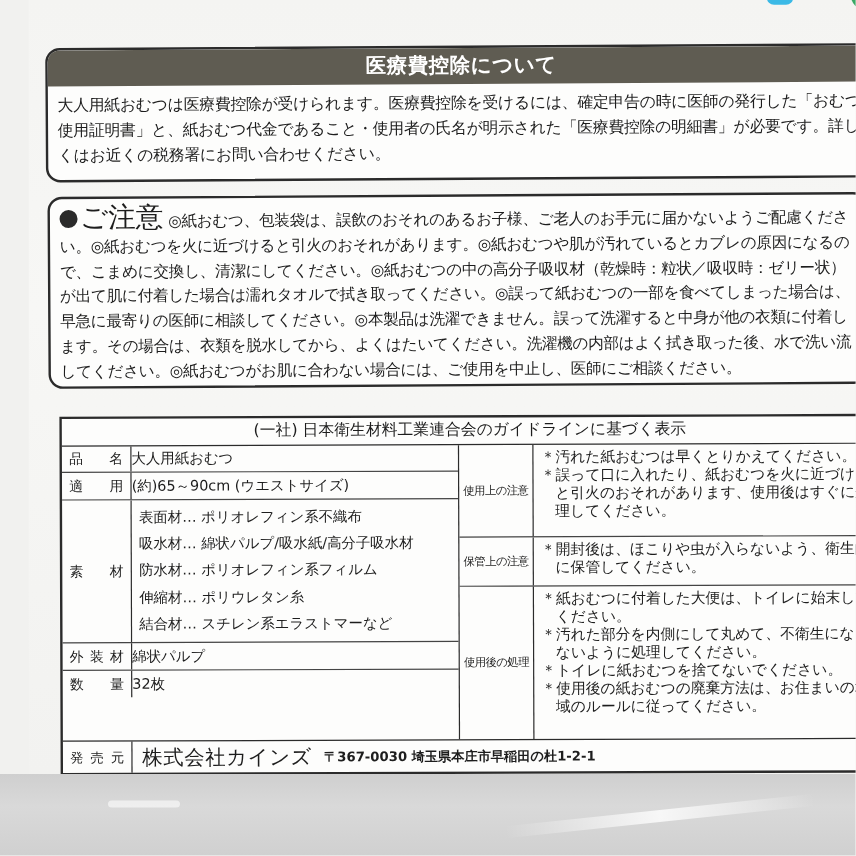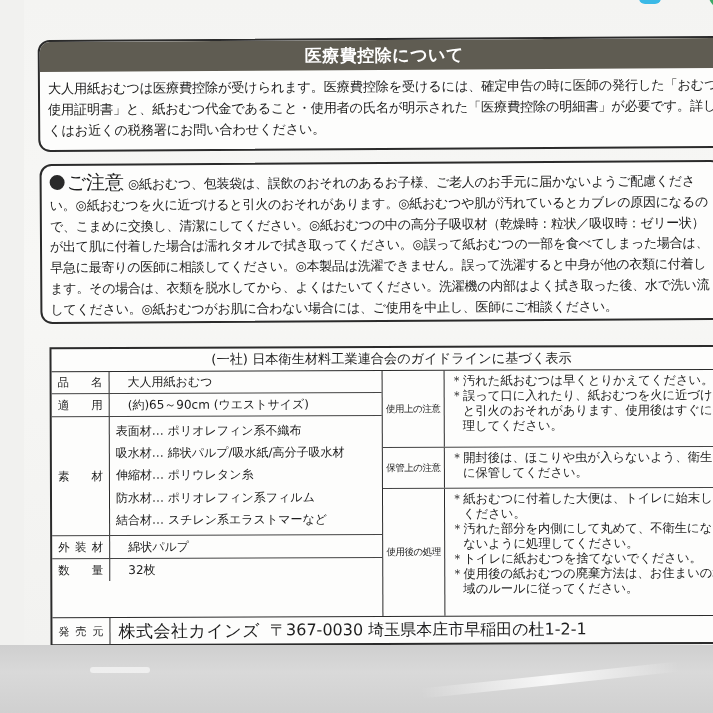--- a/index.html
+++ b/index.html
@@ -40,21 +40,21 @@
   }
 
   
   .caution-box {
     position:absolute; left:16px; top:162px; width:683px; height:160px;
     border:2px solid #2b2b2b; border-radius:12px; background:#fdfdfc;
     padding:6px 8px; box-sizing:border-box;
     transform:rotate(-0.35deg);
     font-size:13px; line-height:20.8px; letter-spacing:-0.25px;
   }
-  .caution-title { font-size:19px; letter-spacing:0; }
+  .caution-title { font-size:23px; letter-spacing:0; }
   .caution-dot {
     display:inline-block; width:15px; height:15px; border-radius:50%;
     background:#2a2a2a; vertical-align:-1px; margin-right:2px;
   }
 
   
   .spec {
     position:absolute; left:26px; top:346px; width:680px;
     border:2px solid #2b2b2b; background:#fdfdfc;
     transform:rotate(-0.2deg);
@@ -66,21 +66,21 @@
   }
   .spec-grid { display:flex; }
   .spec-left { width:330px; border-right:1.5px solid #2b2b2b; }
   .spec-right { flex:1; }
   .row { display:flex; border-bottom:1px solid #444; }
   .row:last-child { border-bottom:none; }
   .lbl {
     width:58px; border-right:1.5px solid #2b2b2b; display:flex; align-items:center;
     justify-content:space-between; padding:0 6px; box-sizing:border-box; font-size:11.5px;
   }
-  .val { flex:1; padding:0 18px; display:flex; align-items:center; font-size:12px; }
+  .val { flex:1; padding:0 0; display:flex; align-items:center; font-size:12px; }
   .r-name { height:21px; }
   .r-apply { height:22px; }
   .r-material { height:118px; }
   .r-material .val { flex-direction:column; align-items:flex-start; justify-content:space-around; padding:3px 6px; }
   .r-outer { height:22px; }
   .r-qty { height:22px; }
   .mat-line { white-space:nowrap;text-align:center; }
 
   .rrow { display:flex; border-bottom:1px solid #444; }
   .rrow:last-child { border-bottom:none; }
@@ -93,21 +93,21 @@
   .rr-use { height:76px; }
   .rr-store { height:40px; }
   .rr-dispose { height:127px; }
 
   .seller {
     display:flex; border-top:1.5px solid #2b2b2b; height:26px;
   }
   .seller .lbl { font-size:11px; }
   .seller-val { flex:1; display:flex; align-items:center; padding:0 8px; }
   .seller-name { font-size:17px; font-weight:normal; letter-spacing:0.5px; margin-right:10px; }
-  .seller-addr { font-size:16px; }
+  .seller-addr { font-size:11px;font-weight:bold; }
 
   
   .plastic {
     position:absolute; left:0; top:645px; width:713px; height:68px;
     background:linear-gradient(180deg,#cfcfcf 0%,#d9d9d9 40%,#d0d0d0 100%);
   }
   .plastic::before {
     content:""; position:absolute; left:90px; top:22px; width:60px; height:6px;
     background:#f4f4f4; border-radius:3px; opacity:0.8;
   }
@@ -156,22 +156,22 @@
           <div class="val">(約)65～90cm (ウエストサイズ)</div>
         </div>
         <div class="row r-material">
           <div class="lbl">
             <span>素</span>
               <span>材</span>
           </div>
           <div class="val">
             <div class="mat-line">表面材… ポリオレフィン系不織布</div>
             <div class="mat-line">吸水材… 綿状パルプ/吸水紙/高分子吸水材</div>
+            <div class="mat-line">防水材… ポリオレフィン系フィルム</div>
             <div class="mat-line">伸縮材… ポリウレタン糸</div>
-            <div class="mat-line">防水材… ポリオレフィン系フィルム</div>
             <div class="mat-line">結合材… スチレン系エラストマーなど</div>
           </div>
         </div>
         <div class="row r-outer">
           <div class="lbl">
             <span>外</span>
               <span>装</span>
               <span>材</span>
           </div>
           <div class="val">綿状パルプ</div>

